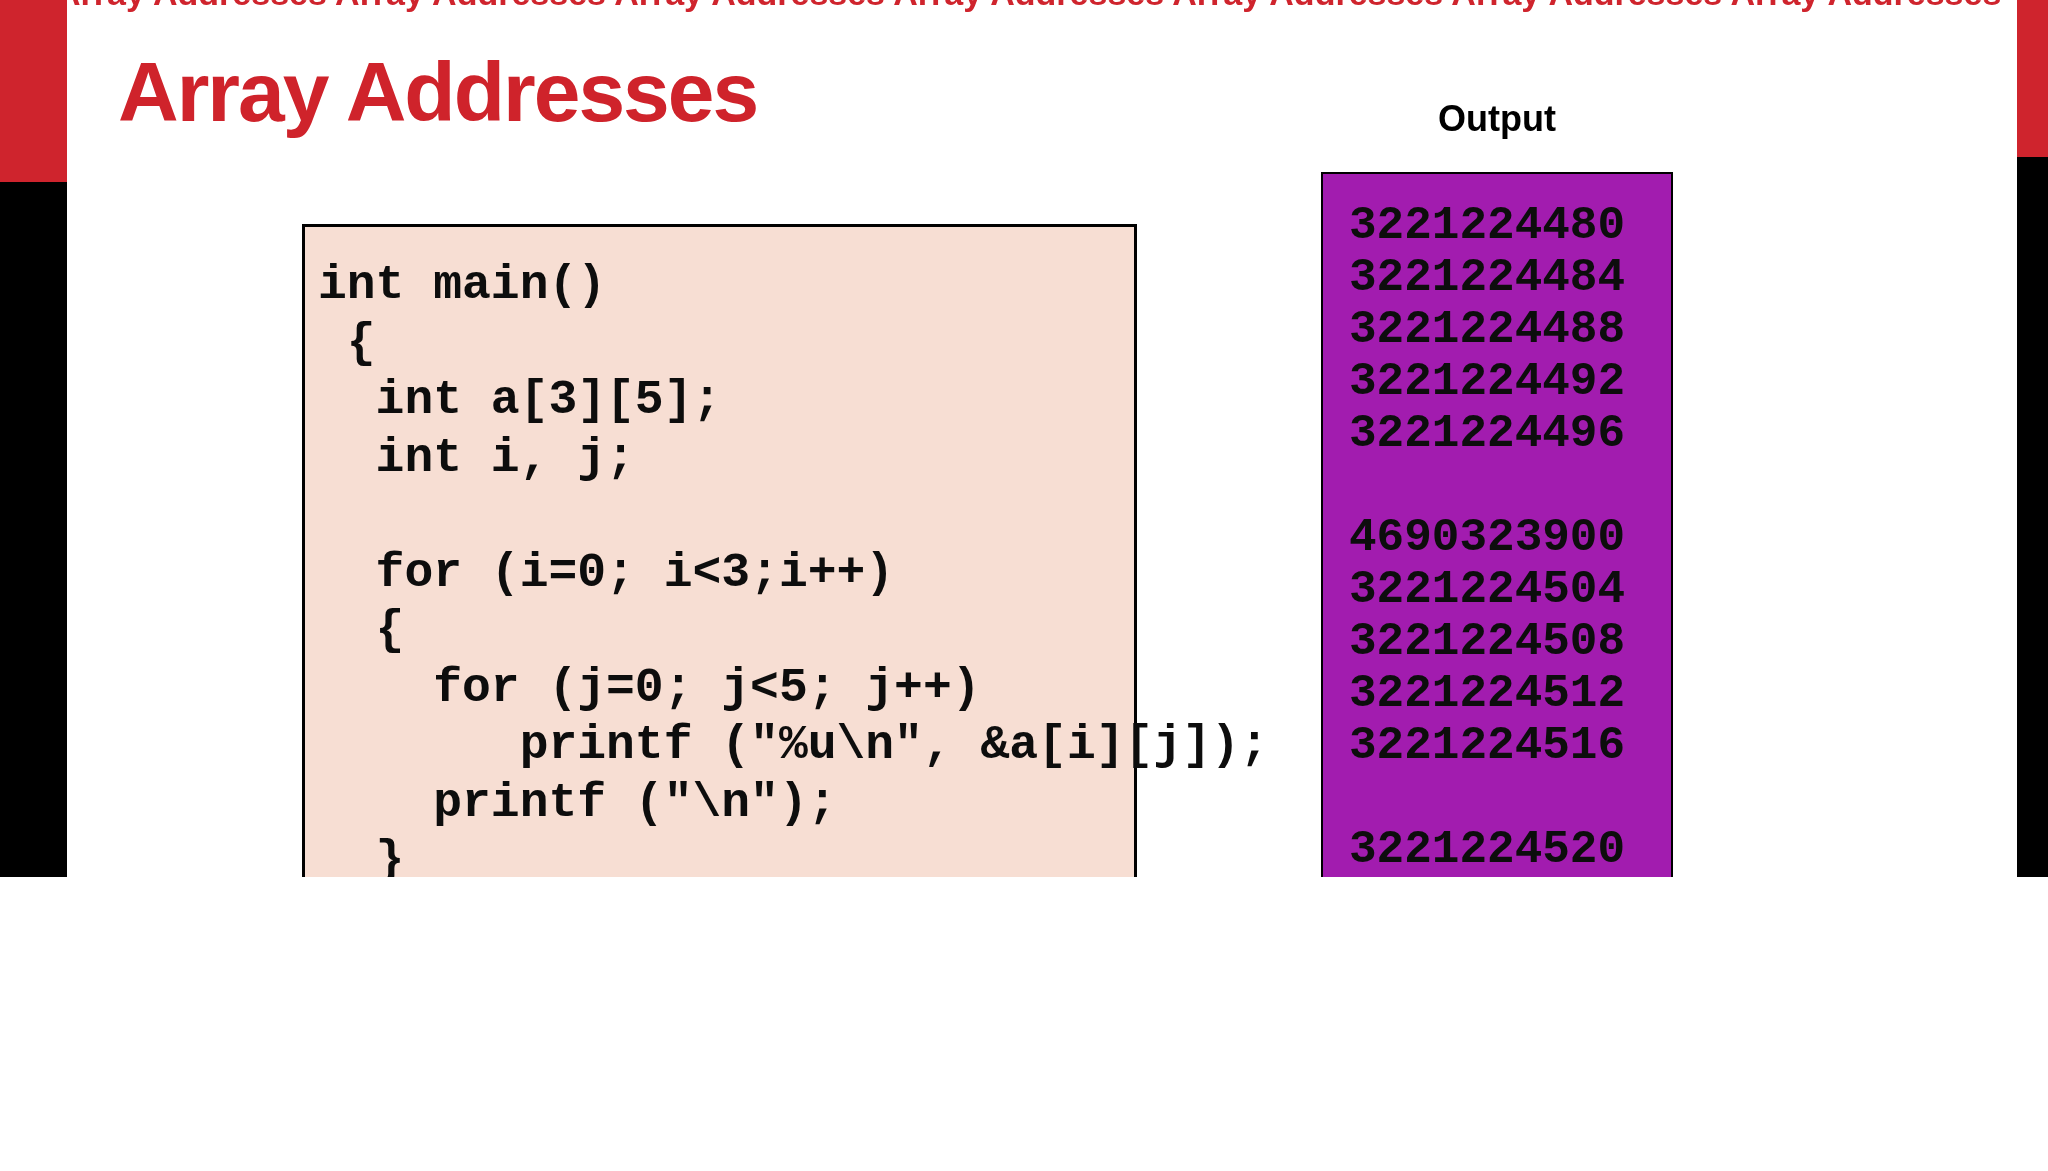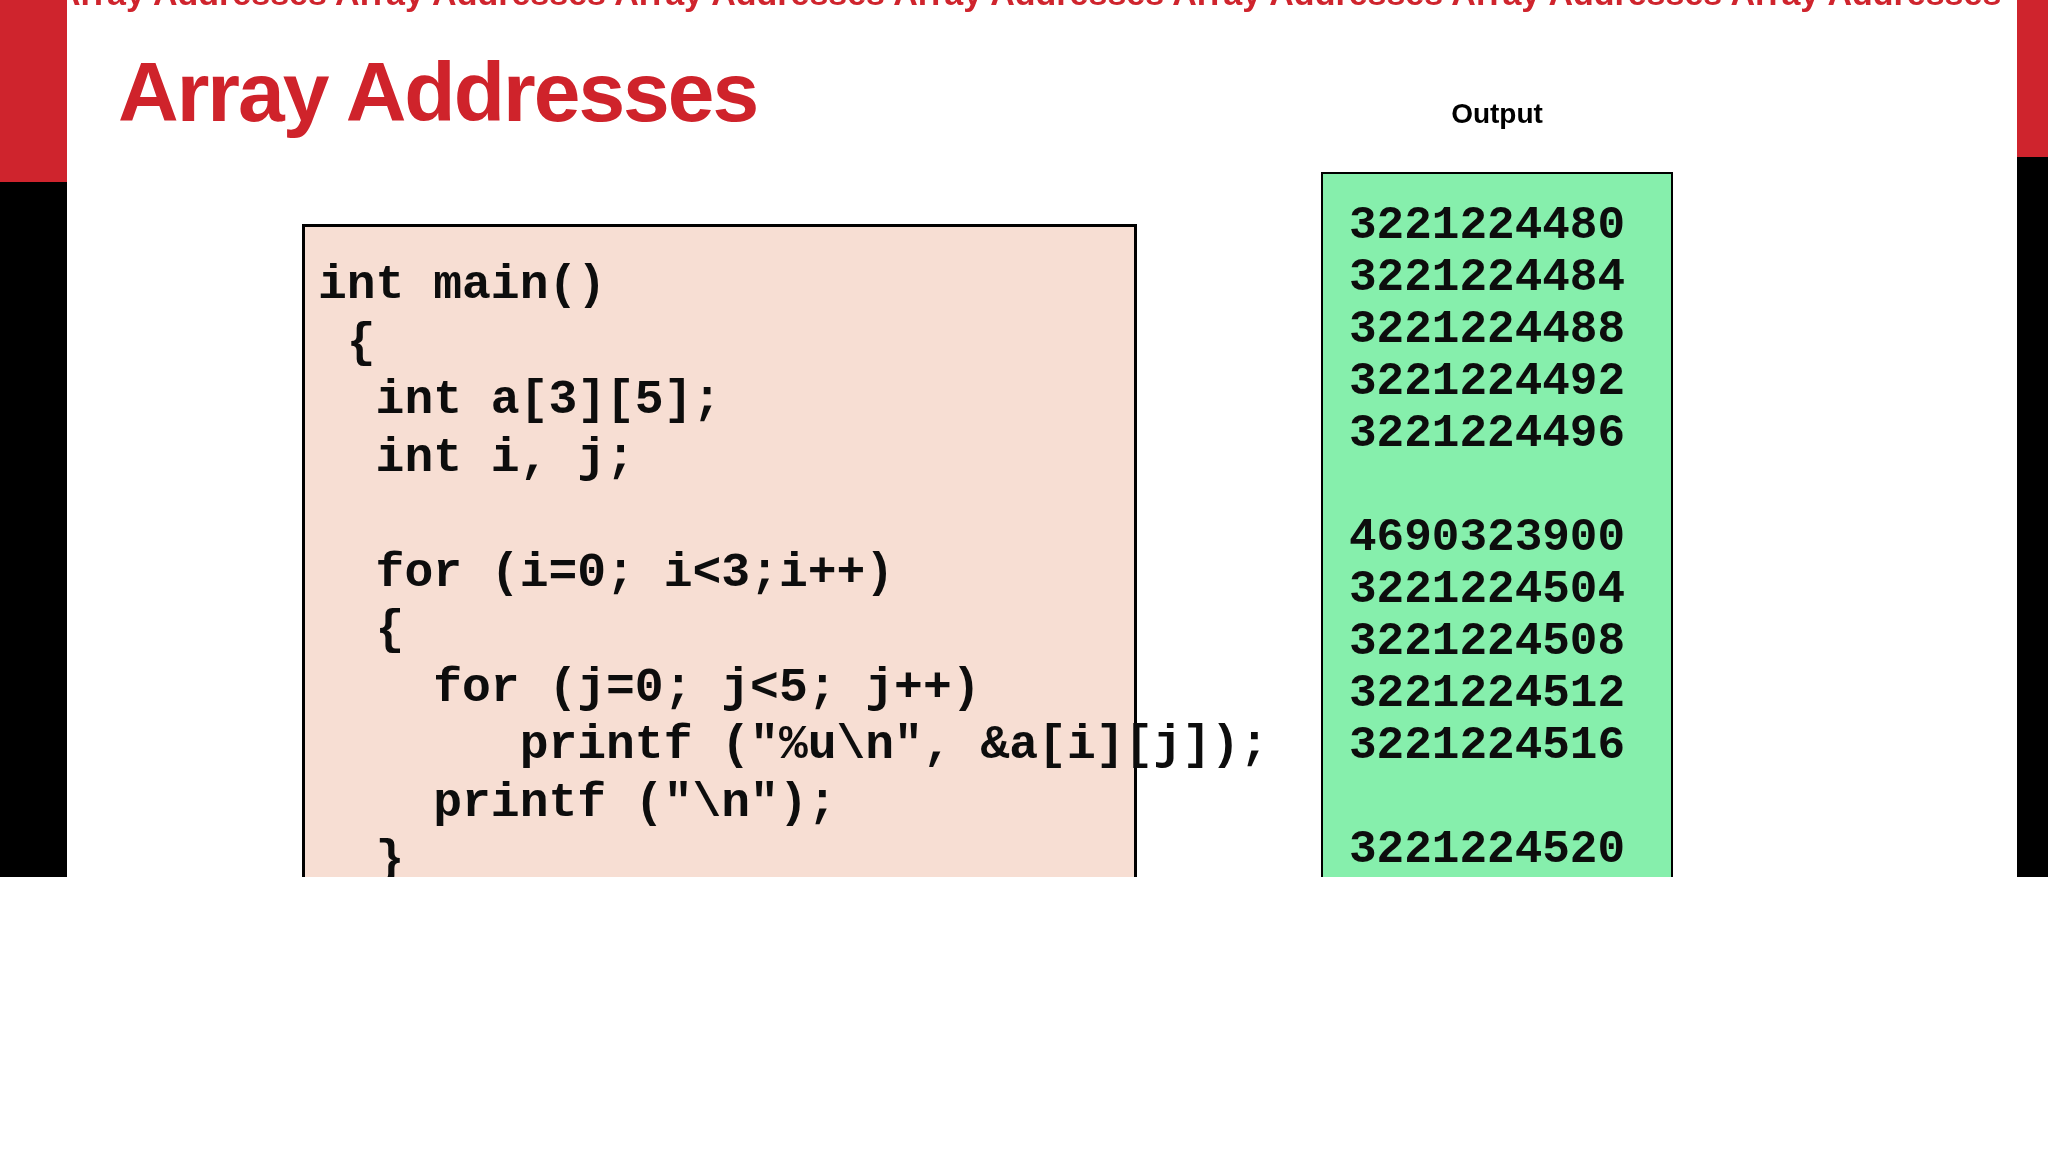--- a/index.html
+++ b/index.html
@@ -73,34 +73,34 @@
     color: #0d0d0d;
     white-space: pre;
   }
 
   .output-label {
     position: absolute;
     left: 1321px;
     top: 98px;
     width: 352px;
     text-align: center;
-    font-size: 28px;
+    font-size: 36px;
     font-weight: bold;
     color: #000000;
     z-index: 3;
   }
 
   .output-box {
     position: absolute;
     left: 1321px;
     top: 172px;
     width: 352px;
     height: 931px;
     box-sizing: border-box;
-    background: #86efac;
+    background: #a21caf;
     border: 2px solid #000000;
     padding: 26px 0 0 26px;
     z-index: 3;
   }
   .output-box pre {
     margin: 0 0 52px 0;
     font-family: "Liberation Mono", "DejaVu Sans Mono", monospace;
     font-weight: bold;
     font-size: 46px;
     line-height: 52px;

